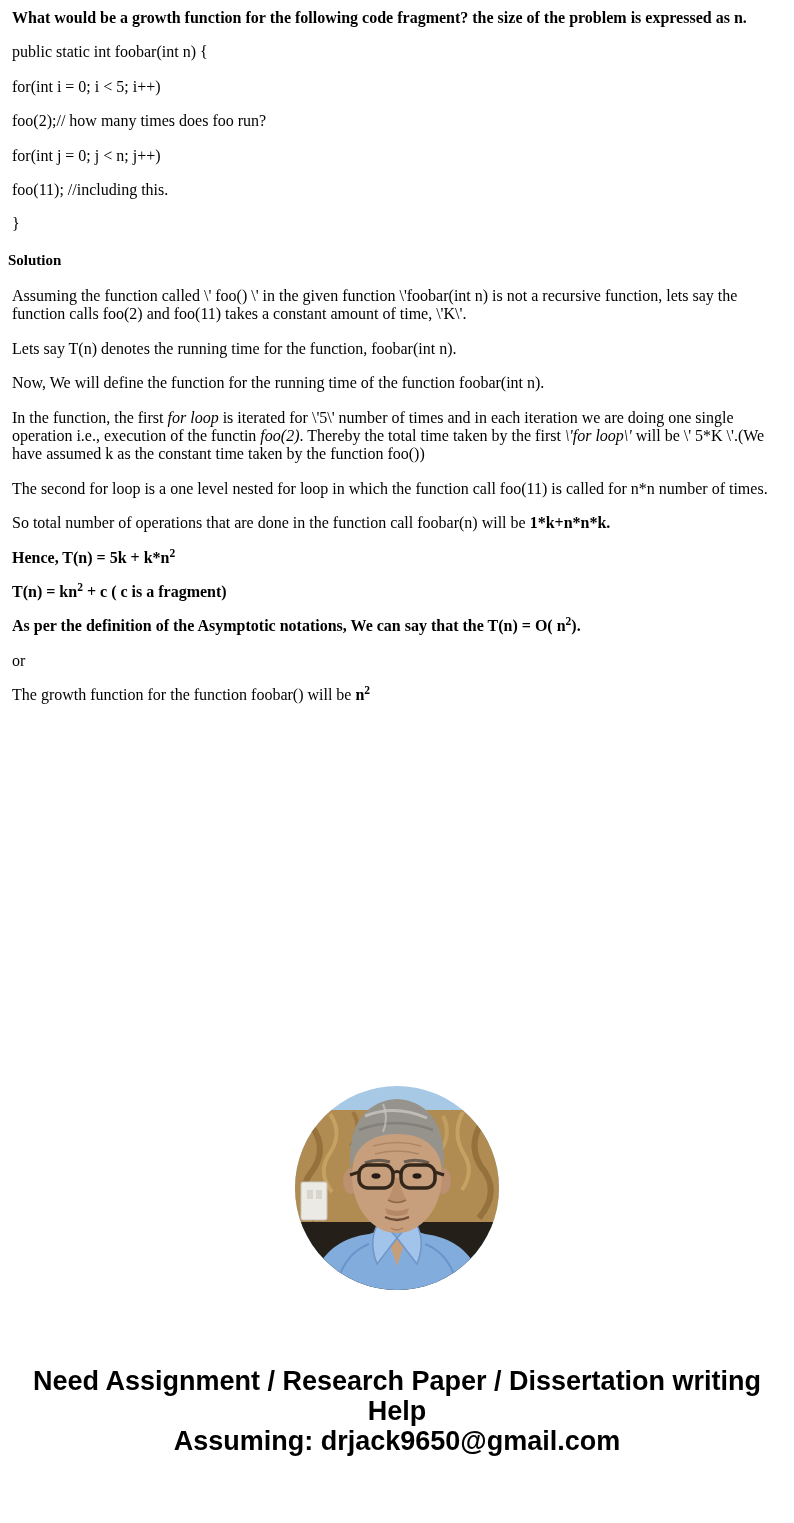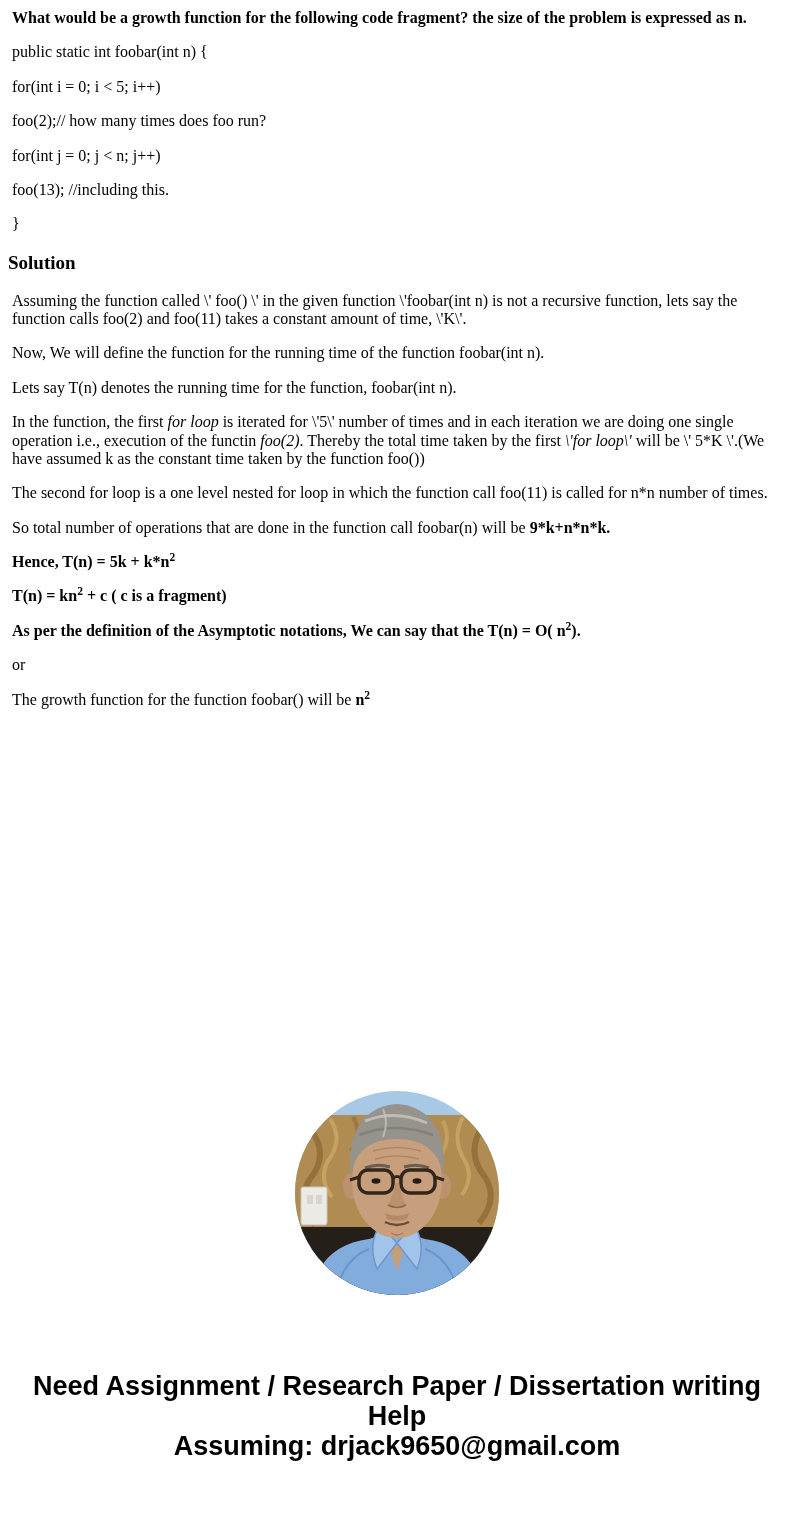--- a/index.html
+++ b/index.html
@@ -21,21 +21,21 @@
   .doc p {
     margin: 16px 4px;
     line-height: 1.15;
   }
   .doc p.title {
     margin-top: 0;
   }
   .b { font-weight: bold; }
   .i { font-style: italic; font-family: Liberation Serif, serif; }
   h3.solution-heading {
-    font-size: 19px;
+    font-size: 15px;
     font-weight: bold;
     margin: 18px 0;
     line-height: 1.15;
   }
   sup {
     font-size: 0.72em;
     line-height: 0;
     vertical-align: super;
   }
   .avatar-wrap {
@@ -61,34 +61,34 @@
 </head>
 <body>
 
 <div class="doc">
   <p class="title b">What would be a growth function for the following code fragment? the size of the problem is expressed as n.</p>
 
   <p>public static int foobar(int n) {</p>
   <p>for(int i = 0; i &lt; 5; i++)</p>
   <p>foo(2);// how many times does foo run?</p>
   <p>for(int j = 0; j &lt; n; j++)</p>
-  <p>foo(13); //including this.</p>
+  <p>foo(11); //including this.</p>
   <p>}</p>
 
   <h3 class="solution-heading">Solution</h3>
 
   <p>Assuming the function called \' foo() \' in the given function \'foobar(int n) is not a recursive function, lets say the function calls foo(2) and foo(11) takes a constant amount of time, \'K\'.</p>
+  <p>Lets say T(n) denotes the running time for the function, foobar(int n).</p>
   <p>Now, We will define the function for the running time of the function foobar(int n).</p>
-  <p>Lets say T(n) denotes the running time for the function, foobar(int n).</p>
 
   <p><span>In the function, the first </span><span class="i">for loop</span><span> is iterated for \'5\' number of times and in each iteration we are doing one single operation i.e., execution of the functin </span><span class="i">foo(2)</span><span>. Thereby the total time taken by the first </span><span class="i">\'for loop\'</span><span> will be \' 5*K \'.(We have assumed k as the constant time taken by the function foo())</span></p>
 
   <p>The second for loop is a one level nested for loop in which the function call foo(11) is called for n*n number of times.</p>
 
-  <p><span>So total number of operations that are done in the function call foobar(n) will be </span><span class="b">9*k+n*n*k.</span></p>
+  <p><span>So total number of operations that are done in the function call foobar(n) will be </span><span class="b">1*k+n*n*k.</span></p>
 
   <p class="b"><span>Hence, T(n) = 5k + k*n</span><sup>2</sup></p>
 
   <p class="b"><span>T(n) = kn</span><sup>2</sup><span> + c ( c is a fragment)</span></p>
 
   <p class="b"><span>As per the definition of the Asymptotic notations, We can say that the T(n) = O( n</span><sup>2</sup><span>).</span></p>
 
   <p>or</p>
 
   <p><span>The growth function for the function foobar() will be </span><span class="b"><span>n</span><sup>2</sup></span></p>

